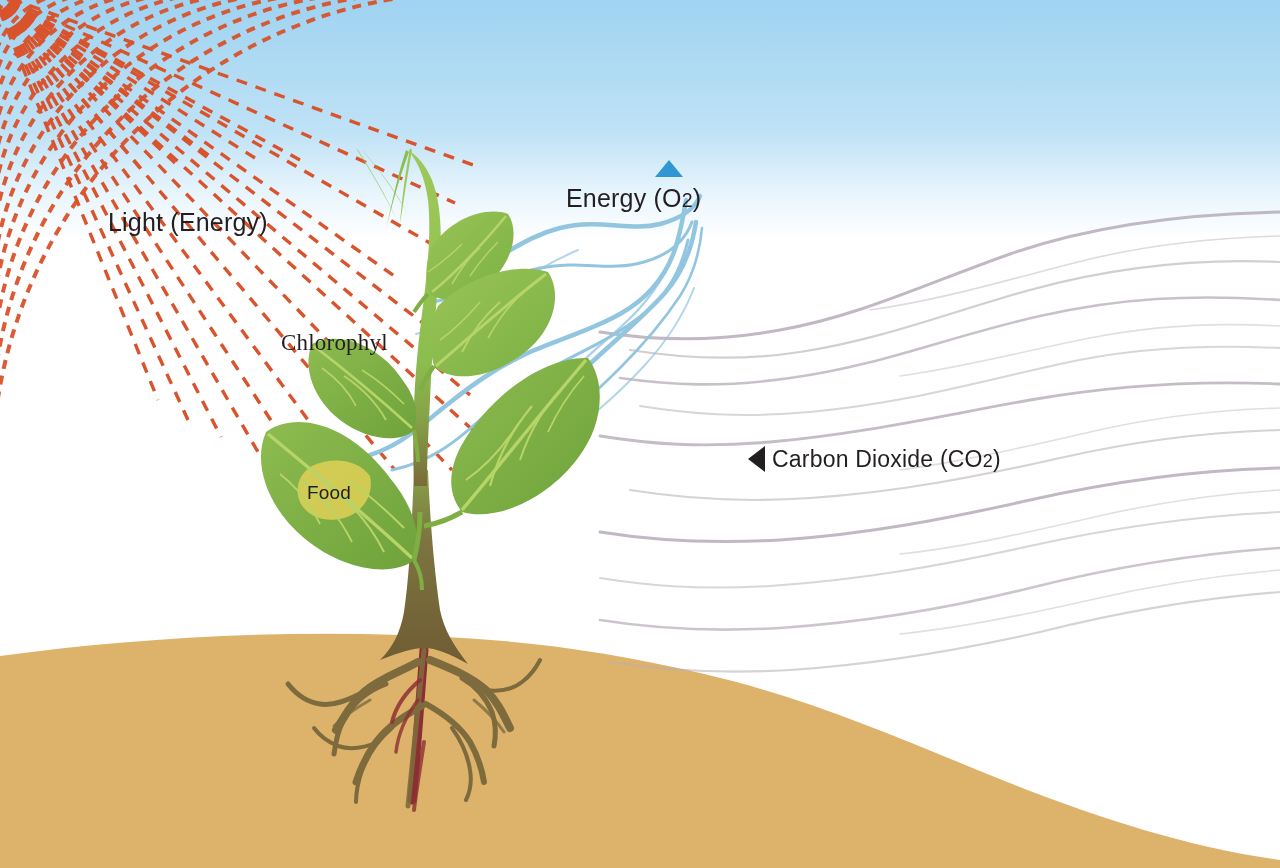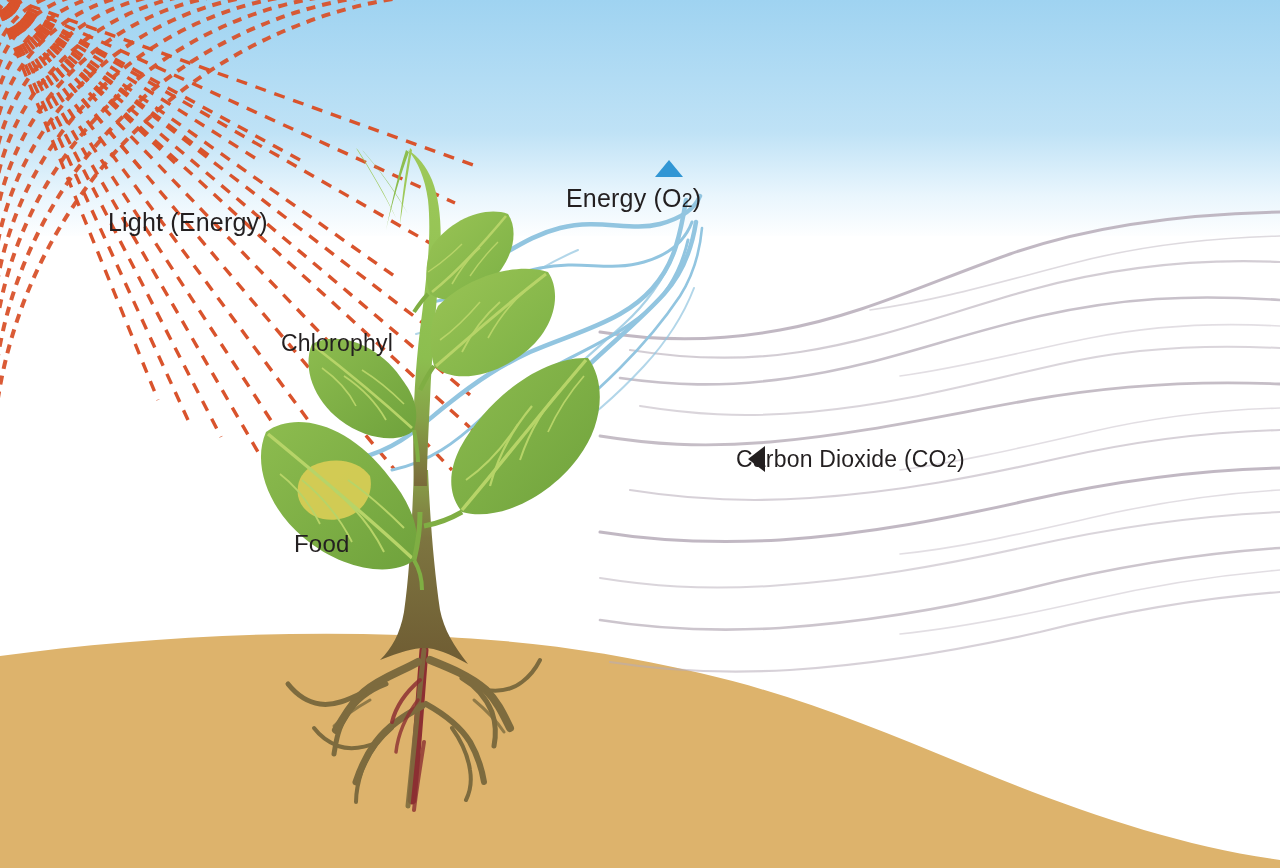--- a/index.html
+++ b/index.html
@@ -37,34 +37,34 @@
   }
   #label-light {
     left: 108px;
     top: 208px;
     font-size: 25px;
   }
   #label-chlorophyl {
     left: 281px;
     top: 330px;
     font-size: 23px;
+    font-family: Liberation Serif, serif;
   }
   #label-food {
-    left: 294px;
+    left: 307px;
     top: 482px;
-    font-size: 24px;
-    margin-top: 48px;
+    font-size: 19px;
   }
   #label-oxygen {
     left: 566px;
     top: 184px;
     font-size: 25px;
   }
   #label-co2 {
-    left: 736px;
+    left: 772px;
     top: 446px;
     font-size: 23px;
   }
   .marker {
     position: absolute;
   }
   #marker-oxygen {
     left: 655px;
     top: 160px;
     width: 0;

